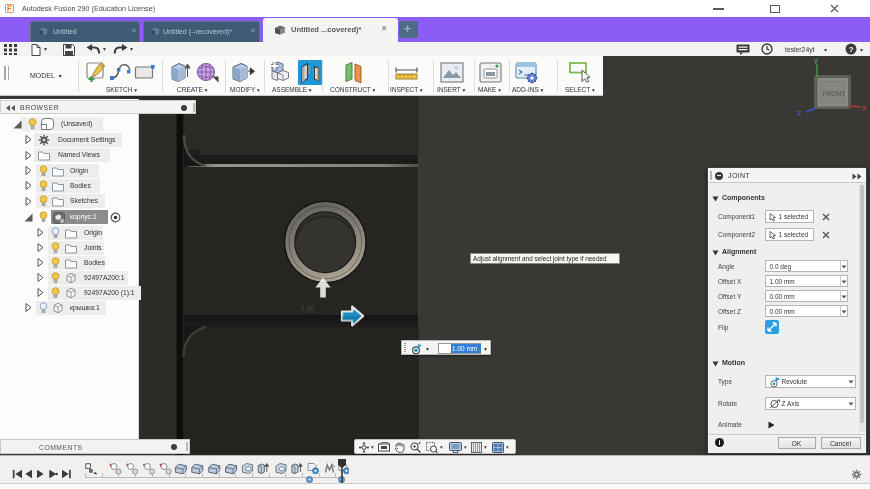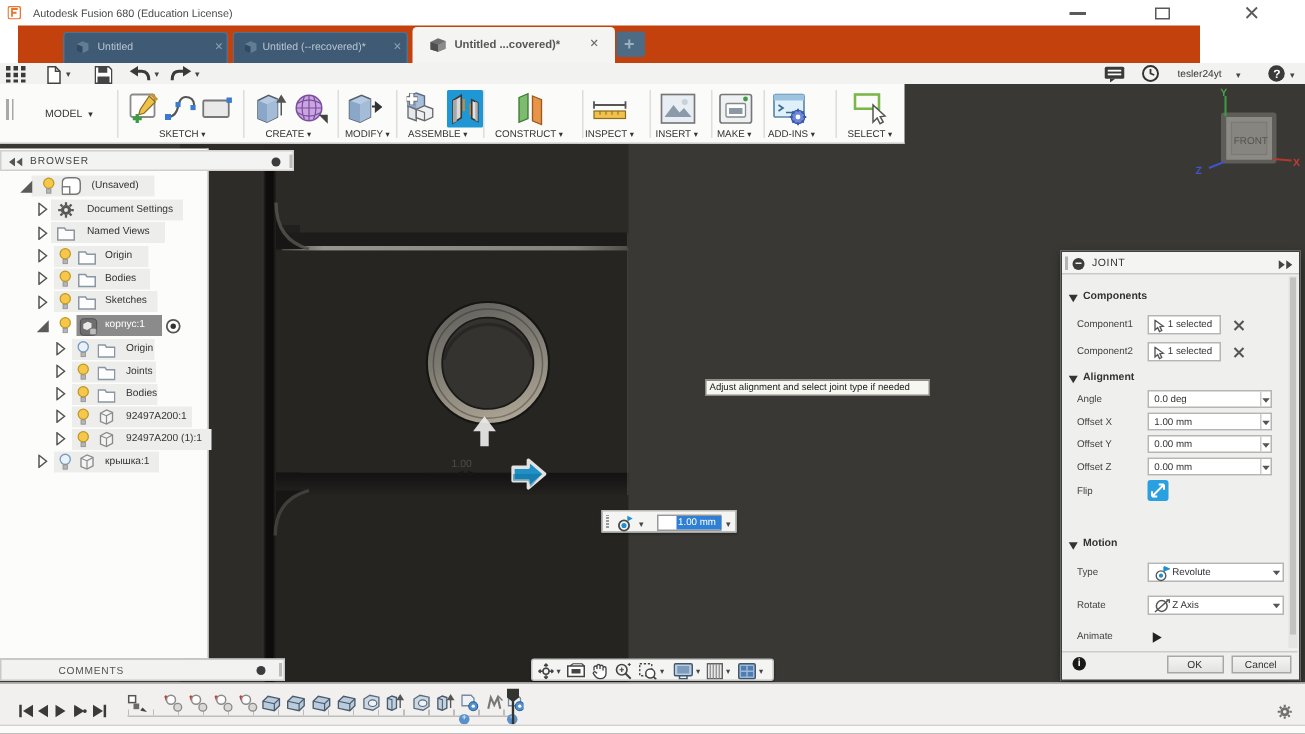--- a/index.html
+++ b/index.html
@@ -93,29 +93,29 @@
     <line x1="816" y1="52" x2="806" y2="56" stroke="#3c55c9" stroke-width="1.4"></line>
     <text x="797" y="60" font-size="7" fill="#4056cc" font-weight="bold" font-family="Liberation Sans">Z</text>
   </g>
 </svg>
 
 <div class="abs" style="left:0;top:0;width:870px;height:17px;background:#ffffff">
   <svg class="abs" style="left:5px;top:4px" width="9" height="9" viewBox="0 0 9 9">
         <rect x="0.4" y="0.4" width="8.2" height="8.2" rx="1.2" fill="none" stroke="#e8762d" stroke-width="0.9"></rect>
         <path d="M3,7.2 V2 H6.8 M3,4.5 H6" fill="none" stroke="#e8762d" stroke-width="1.2"></path>
       </svg>
-  <div class="txt" style="left:22px;top:4px;font-size:7.2px;color:#4a4a4a">Autodesk Fusion 680 (Education License)</div>
+  <div class="txt" style="left:22px;top:4px;font-size:7.2px;color:#4a4a4a">Autodesk Fusion 290 (Education License)</div>
   <div class="abs" style="left:713px;top:8px;width:11px;height:1.6px;background:#5a5a5a"></div>
   <div class="abs" style="left:770px;top:4.5px;width:10px;height:8px;border:1.2px solid #5a5a5a"></div>
   <svg class="abs" style="left:830px;top:4px" width="9" height="9" viewBox="0 0 9 9">
         <path d="M1,1 L8,8 M8,1 L1,8" stroke="#5a5a5a" stroke-width="1.2"></path>
       </svg>
 </div>
 
-<div class="abs" style="left:12px;top:17px;width:788px;height:25px;background:#c2410c">
+<div class="abs" style="left:0;top:17px;width:870px;height:25px;background:#8b5cf6">
   <div class="abs" style="left:30px;top:4px;width:110px;height:21px;background:#3e5a74;border:1px solid #54708a;border-bottom:none;border-radius:3px 3px 0 0">
     <svg class="abs" style="left:7px;top:5px" width="10" height="9" viewBox="0 0 10 9">
           <path d="M1,2.5 L5,0.5 L9,2 L9,6.5 L5,8.5 L1,7 Z" fill="#617c93"></path>
           <path d="M1,2.5 L5,4 L5,8.5 L1,7 Z" fill="#2f4a62"></path>
         </svg>
     <div class="txt" style="left:22px;top:6px;font-size:7px;color:#b9c6d2">Untitled</div>
     <div class="txt" style="left:100px;top:5px;font-size:7px;color:#8ba0b2">✕</div>
   </div>
   <div class="abs" style="left:143px;top:4px;width:117px;height:21px;background:#3e5a74;border:1px solid #54708a;border-bottom:none;border-radius:3px 3px 0 0">
     <svg class="abs" style="left:6px;top:5px" width="10" height="9" viewBox="0 0 10 9">

